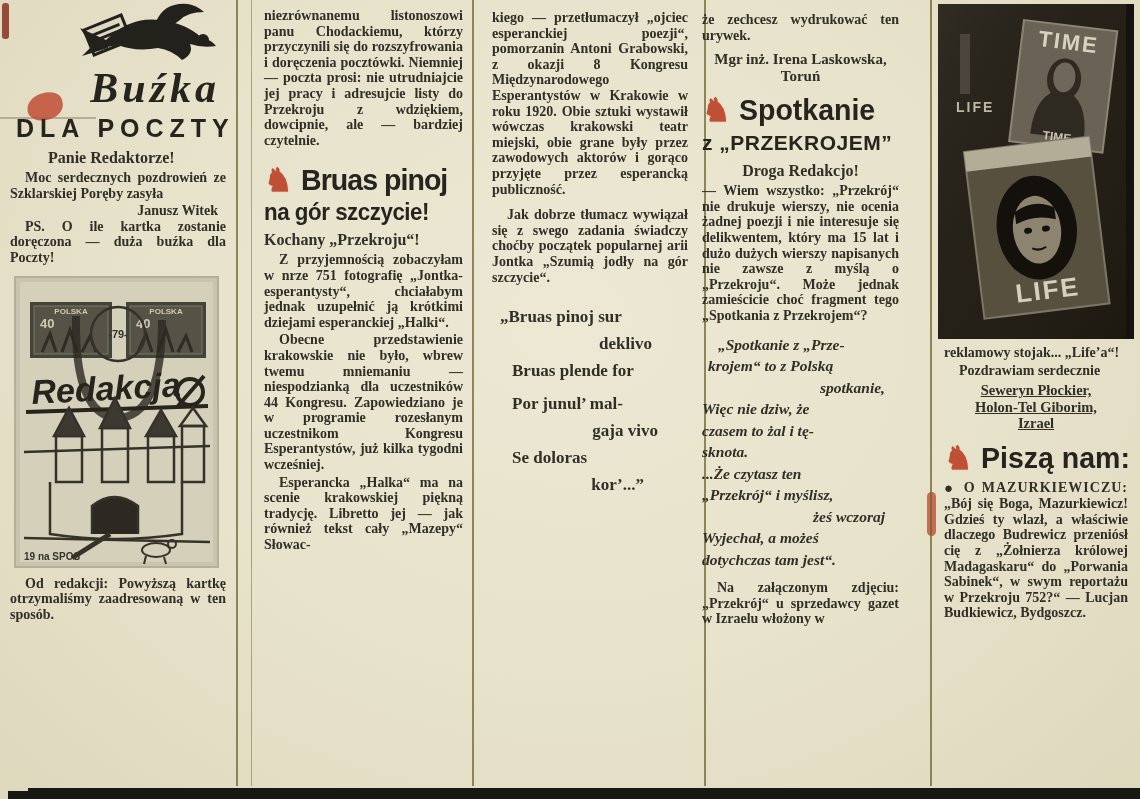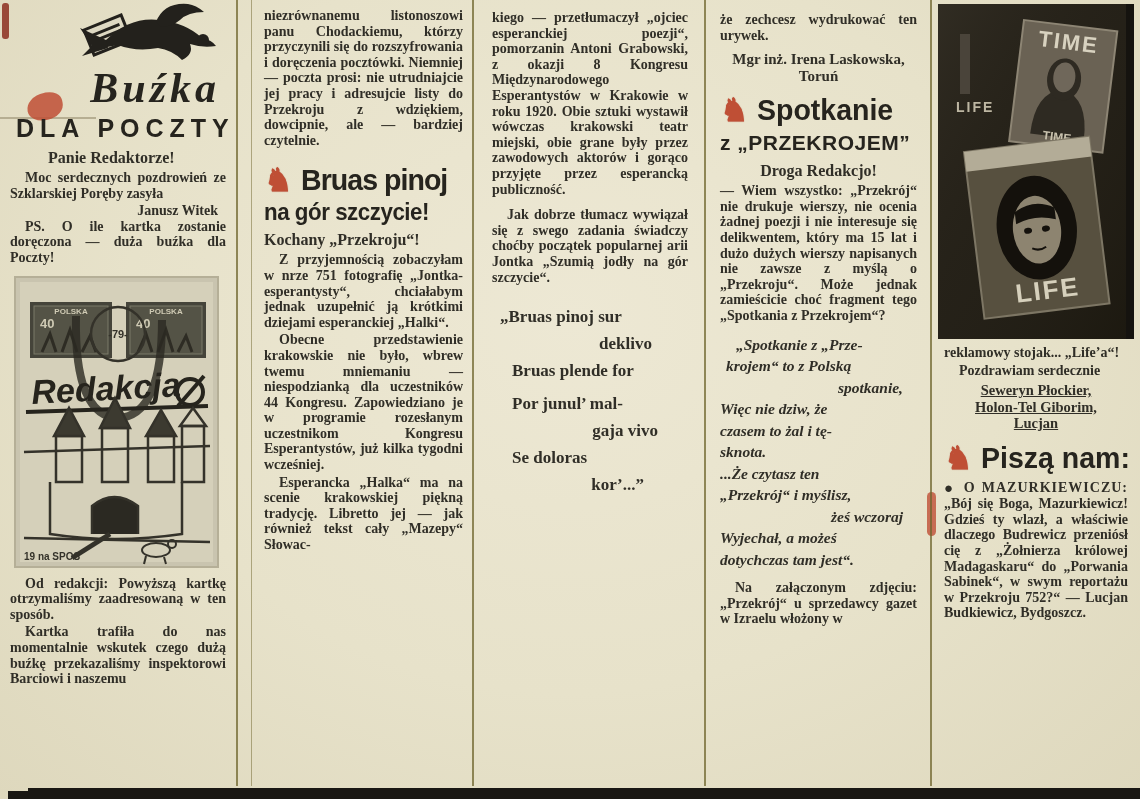--- a/index.html
+++ b/index.html
@@ -124,21 +124,20 @@
             <circle cx="158" cy="268" r="4"></circle>
             <line x1="132" y1="280" x2="130" y2="288"></line>
             <line x1="150" y1="281" x2="152" y2="288"></line>
           </g>
         </g>
         <text x="10" y="284" font-size="10" font-weight="bold" fill="#34322a">19 na SPOS</text>
       </svg>
     </div>
 
     <p class="p">Od redakcji: Powyższą kartkę otrzymaliśmy zaadresowaną w ten sposób.</p>
-    <p class="p">Kartka trafiła do nas momentalnie wskutek czego dużą buźkę przekazaliśmy inspektorowi Barciowi i naszemu</p>
   </div>
 
   <div class="col body-text" style="left:264px;top:8px;width:199px;">
     <p class="p cont">niezrównanemu listonoszowi panu Chodackiemu, którzy przyczynili się do rozszyfrowania i doręczenia pocztówki. Niemniej — poczta prosi: nie utrudniajcie jej pracy i adresujcie listy do Przekroju z wdziękiem, dowcipnie, ale — bardziej czytelnie.</p>
 
     <div class="h-row" style="margin:16px 0 0;">
       <span class="knight">♞</span>
       <span class="headline">Bruas pinoj</span>
     </div>
     <div class="headline2" style="margin:2px 0 4px;">na gór szczycie!</div>
@@ -158,21 +157,21 @@
       <p class="vline" style="text-align:right;padding-right:36px;">deklivo</p>
       <p class="vline" style="padding-left:20px;">Bruas plende for</p>
       <p class="vline" style="padding-left:20px;margin-top:6px;">Por junul’ mal-</p>
       <p class="vline" style="text-align:right;padding-right:30px;">gaja vivo</p>
       <p class="vline" style="padding-left:20px;">Se doloras</p>
       <p class="vline" style="text-align:right;padding-right:44px;">kor’...”</p>
     </div>
 
   </div>
 
-  <div class="col body-text" style="left:720px;top:12px;width:197px;">
+  <div class="col body-text" style="left:702px;top:12px;width:197px;">
     <p class="p cont">że zechcesz wydrukować ten urywek.</p>
     <div class="center-sign" style="font-size:15px;margin:8px 0 10px;">Mgr inż. Irena Laskowska, Toruń</div>
 
     <div class="h-row" style="margin:8px 0 0;">
       <span class="knight">♞</span>
       <span class="headline" style="letter-spacing:0;">Spotkanie</span>
     </div>
     <div class="headline-caps" style="margin:4px 0 6px;">z „PRZEKROJEM”</div>
 
     <div class="salut" style="text-align:center;">Droga Redakcjo!</div>
@@ -234,21 +233,21 @@
         <rect x="188" y="0" width="8" height="335" fill="#15130f"></rect>
       </svg>
     </div>
 
     <p class="p cont">reklamowy stojak... „Life’a“!</p>
     <p class="p">Pozdrawiam serdecznie</p>
 
     <div class="center-sign" style="font-size:14.5px;margin:4px 0 10px;text-decoration:underline;">
       <div>Seweryn Płockier,</div>
       <div>Holon-Tel Giborim,</div>
-      <div>Lucjan</div>
+      <div>Izrael</div>
     </div>
 
     <div class="h-row" style="margin:10px 0 6px;">
       <span class="knight">♞</span>
       <span class="headline" style="letter-spacing:0;">Piszą nam:</span>
     </div>
 
     <p class="p cont">
       <span class="bullet">●</span>
       <span class="lead-caps">O MAZURKIEWICZU:</span>

